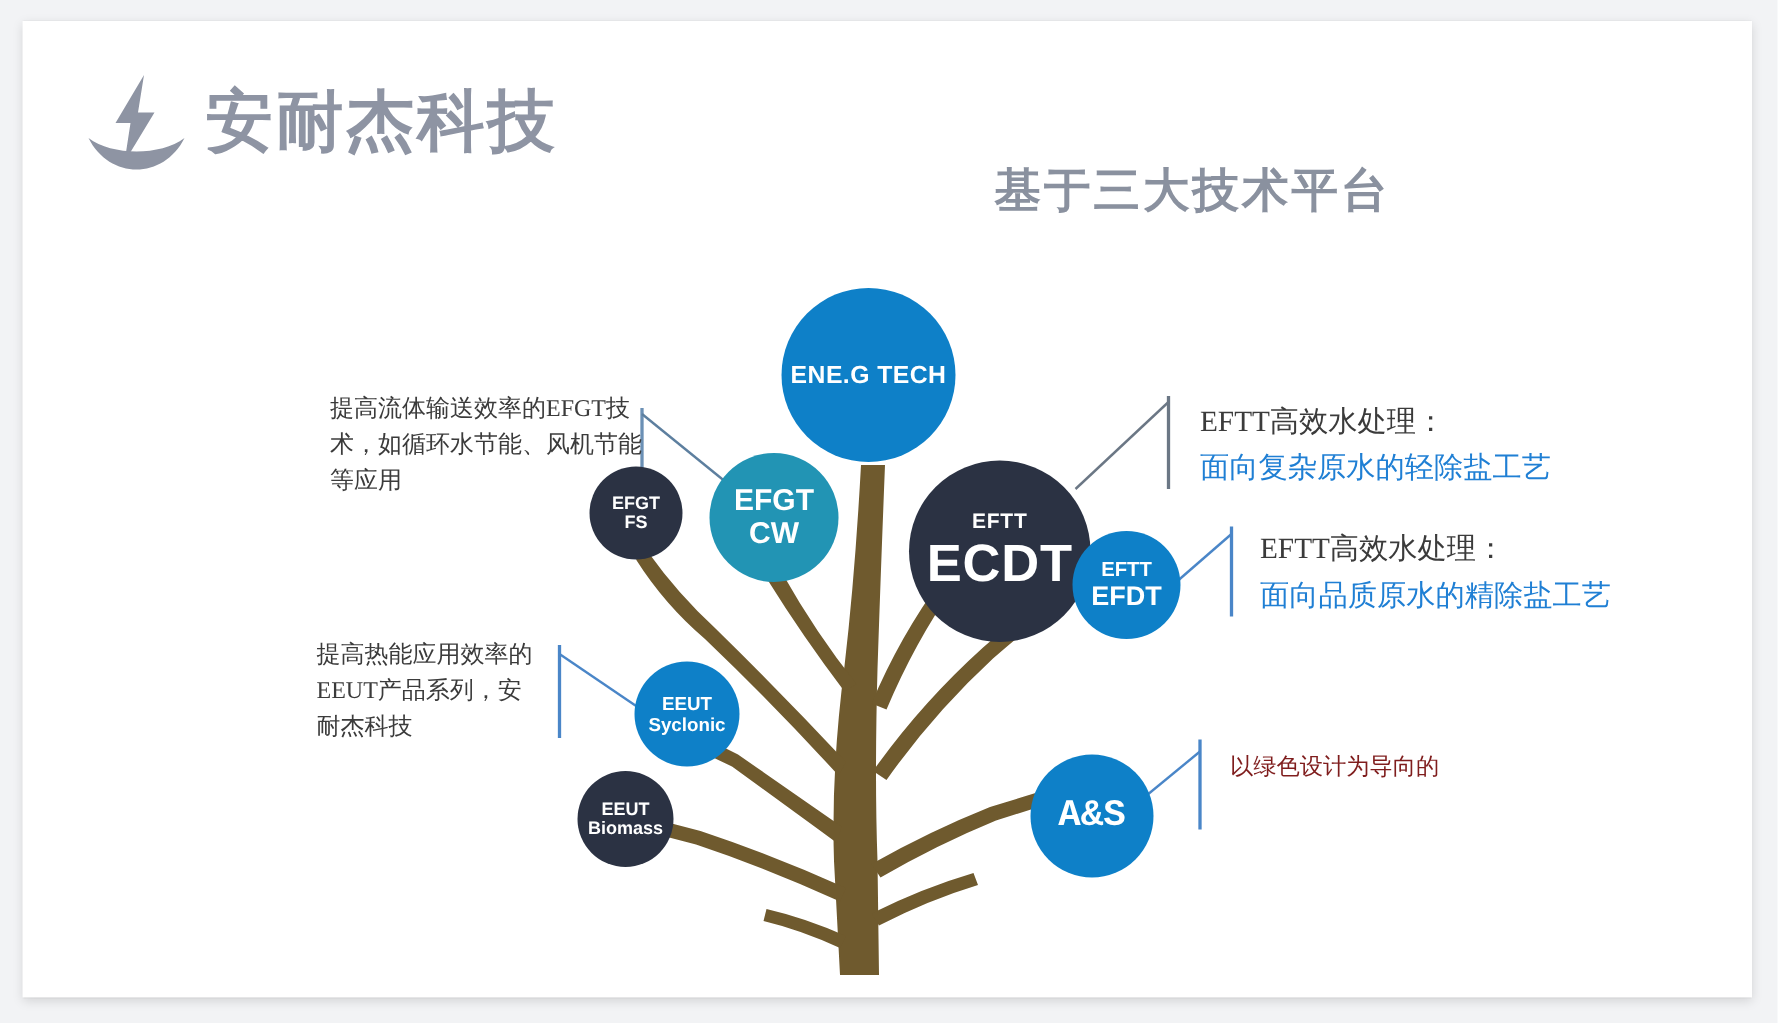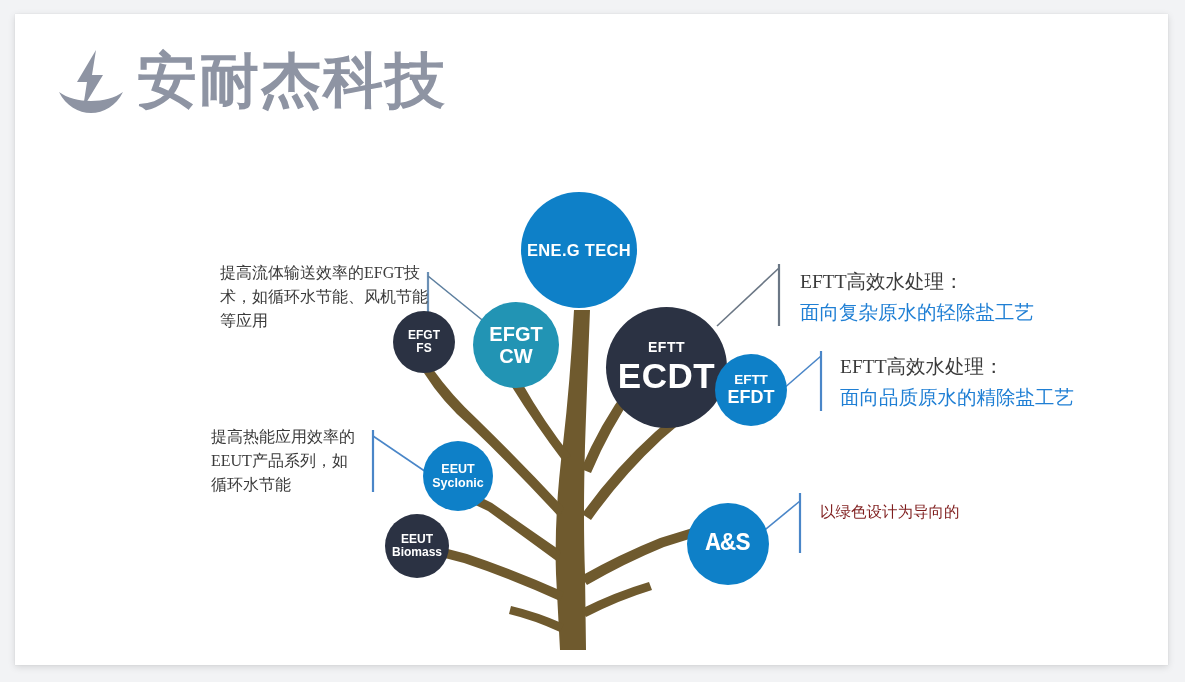--- a/index.html
+++ b/index.html
@@ -14,21 +14,21 @@
     width:1153px;height:651px;
     background:#ffffff;
     box-shadow:0 2px 7px rgba(0,0,0,.13), 0 0 1px rgba(0,0,0,.10);
   }
 
   
   #logo-wrap{position:absolute;left:40px;top:28px;width:330px;height:80px;}
   #logo-mark{position:absolute;left:0;top:4px;width:72px;height:72px;}
   #logo-text{
     position:absolute;left:82px;top:8px;
-    font-size:60px;font-weight:bold;color:#8e94a3;
+    font-size:45px;font-weight:bold;color:#8e94a3;
     letter-spacing:2px;line-height:62px;white-space:nowrap;
   }
 
   
   #heading{
     position:absolute;left:630px;top:93px;width:470px;
     color:#8a919f;font-weight:bold;font-size:31px;line-height:40px;
     letter-spacing:2px;
   }
   #heading .l1{display:block;padding-left:18px;}
@@ -100,20 +100,21 @@
 
   <div id="logo-wrap">
     <svg id="logo-mark" viewBox="0 0 72 72">
       <path d="M41 4 L22 36 L32 36 L28 62 L48 29 L37 29 Z" fill="#8e94a3"></path>
       <path d="M4 46 C18 74 54 74 68 46 C52 58 20 58 4 46 Z" fill="#8e94a3"></path>
     </svg>
     <div id="logo-text">安耐杰科技</div>
   </div>
 
   <div id="heading">
+    <span class="l1">基于三大技术平台</span>
   </div>
 
   <svg id="tree" viewBox="0 0 1153 651">
     <g fill="#6f5a2e">
 
       <path d="M545 636 L541 560 Q539 500 548 430 Q555 370 559 296 L575 296
                Q572 372 570 432 Q568 505 570 560 L571 636 Z"></path>
 
       <path d="M548 447 Q520 410 497 373 L487 329 L495 327 L507 369
                Q529 408 556 442 Z"></path>
@@ -196,21 +197,21 @@
 
   <div class="node" id="node-as">
     <span class="main">A&amp;S</span>
   </div>
 
   <div class="callout" id="txt-efgt">
     <span class="line">提高流体输送效率的EFGT技术，如循环水节能、风机节能等应用</span>
   </div>
 
   <div class="callout" id="txt-eeut">
-    <span class="line">提高热能应用效率的EEUT产品系列，如循环水节能</span>
+    <span class="line">提高热能应用效率的EEUT产品系列，安耐杰科技</span>
   </div>
 
   <div class="callout" id="txt-eftt1">
     <span class="line">EFTT高效水处理：</span>
     <span class="line accent">面向复杂原水的轻除盐工艺</span>
   </div>
 
   <div class="callout" id="txt-eftt2">
     <span class="line">EFTT高效水处理：</span>
     <span class="line accent">面向品质原水的精除盐工艺</span>

